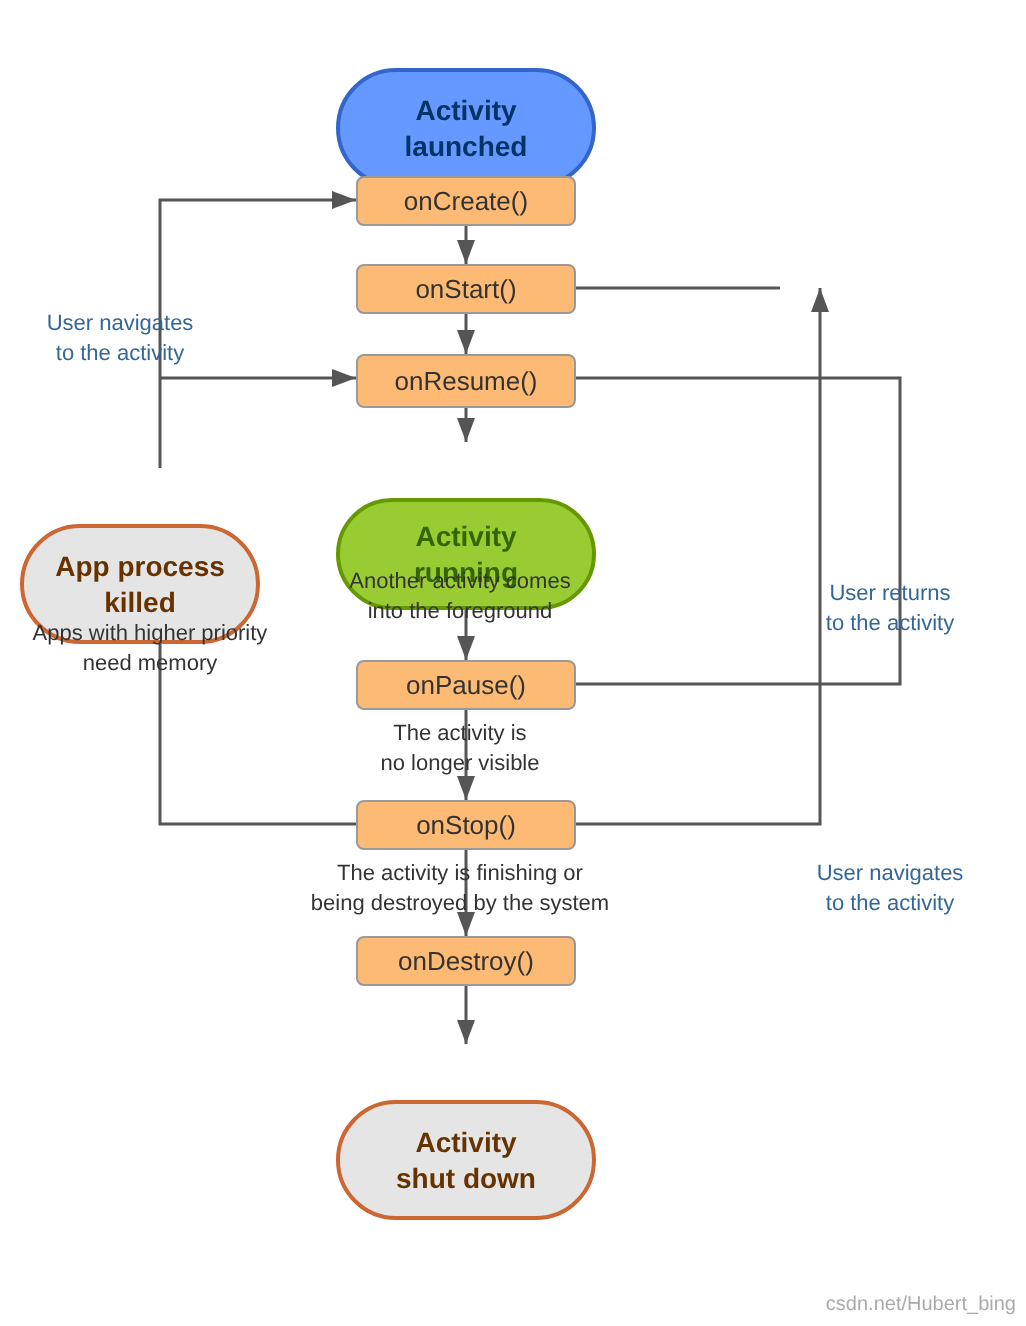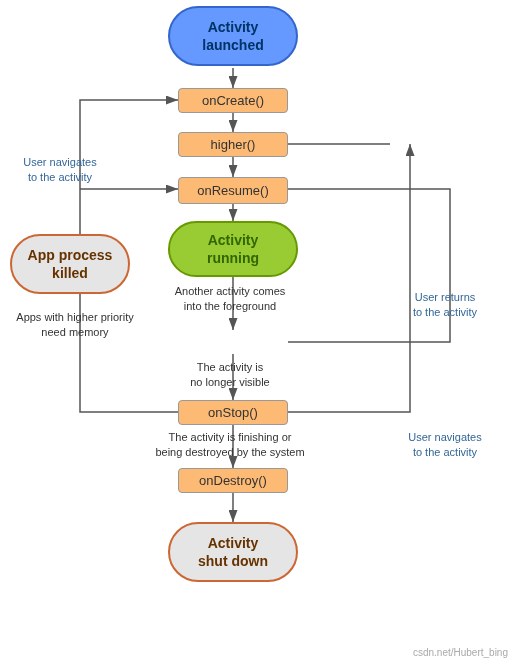--- a/index.html
+++ b/index.html
@@ -23,20 +23,21 @@
       text-align: center;
       display: flex;
       align-items: center;
       justify-content: center;
     }
     .pill {
       border-radius: 30px;
       font-weight: bold;
       font-size: 14px;
       line-height: 1.3;
+      margin-top: 28px;
     }
     .pill-blue {
       background: #6699ff;
       color: #003366;
       border: 2px solid #3366cc;
     }
     .pill-green {
       background: #99cc33;
       color: #336600;
       border: 2px solid #669900;
@@ -124,38 +125,41 @@
   <div class="node pill pill-blue" style="left:168px; top:6px; width:130px; height:60px;">
     <span style="white-space:pre-line;">Activity
 launched</span>
   </div>
 
   <div class="node rect-node" style="left:178px; top:88px; width:110px; height:25px;">
     <span>onCreate()</span>
   </div>
 
   <div class="node rect-node" style="left:178px; top:132px; width:110px; height:25px;">
-    <span>higher()</span>
+    <span>onStart()</span>
   </div>
 
 
   <div class="node rect-node" style="left:178px; top:177px; width:110px; height:27px;">
     <span>onResume()</span>
   </div>
 
   <div class="node pill pill-green" style="left:168px; top:221px; width:130px; height:56px;">
     <span style="white-space:pre-line;">Activity
 running</span>
   </div>
 
   <div class="label-text" style="left:160px; top:284px; width:140px;">
     <span style="white-space:pre-line;">Another activity comes
 into the foreground</span>
   </div>
 
+  <div class="node rect-node" style="left:178px; top:330px; width:110px; height:25px;">
+    <span>onPause()</span>
+  </div>
 
   <div class="label-text" style="left:160px; top:360px; width:140px;">
     <span style="white-space:pre-line;">The activity is
 no longer visible</span>
   </div>
 
   <div class="node rect-node" style="left:178px; top:400px; width:110px; height:25px;">
     <span>onStop()</span>
   </div>
 

